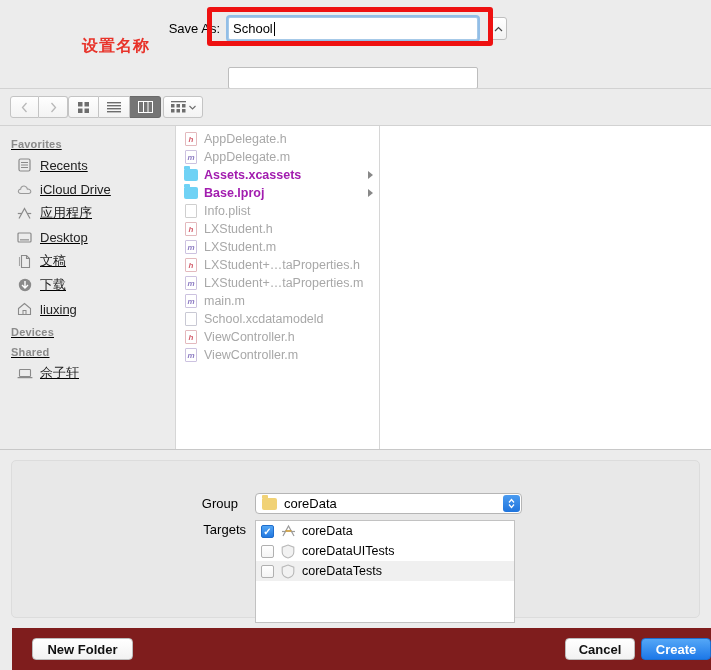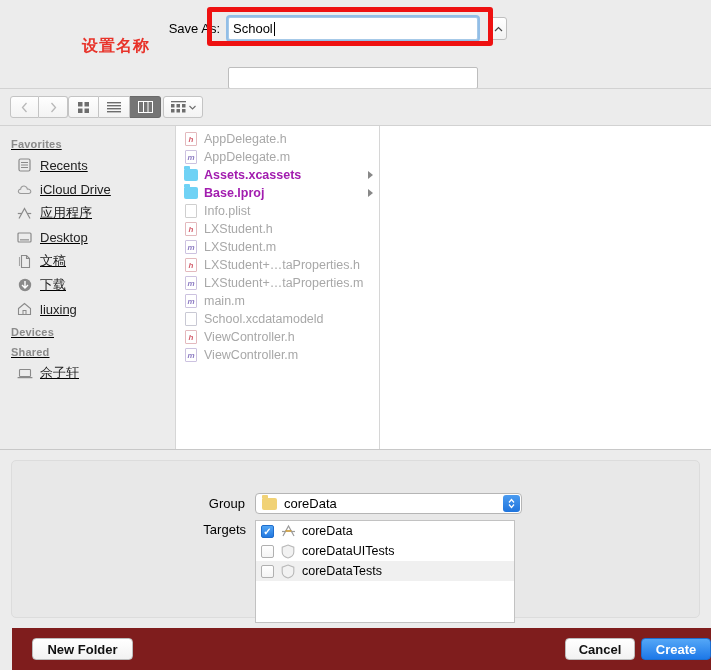--- a/index.html
+++ b/index.html
@@ -169,21 +169,21 @@
   
   .accessory {
     position: absolute; left: 0; top: 451px; width: 711px; height: 177px;
     background: #ececec;
   }
   .accInner {
     position: absolute; left: 11px; top: 9px; width: 689px; height: 158px;
     background: #e8e8e8; border: 1px solid #dcdcdc; border-radius: 5px;
   }
   .groupRow { position: absolute; left: 0; top: 32px; width: 540px; display: flex; align-items: center; }
-  .accLabel { width: 243px; padding-right: 10px; text-align: right; font-size: 13px; color: #000; }
+  .accLabel { width: 243px; padding-right: 17px; text-align: right; font-size: 13px; color: #000; }
   .groupPopup {
     position: relative; width: 267px; height: 21px; background: #fff;
     border: 1px solid #b5b5b5; border-radius: 4px;
     display: flex; align-items: center; padding: 0 6px; gap: 7px;
   }
   .folderIconY {
     width: 15px; height: 12px; background: #f1d276; border-radius: 1px 2px 2px 2px; position: relative;
   }
   .folderIconY:before {
     content: ""; position: absolute; left: 0; top: -3px; width: 6px; height: 3px;

